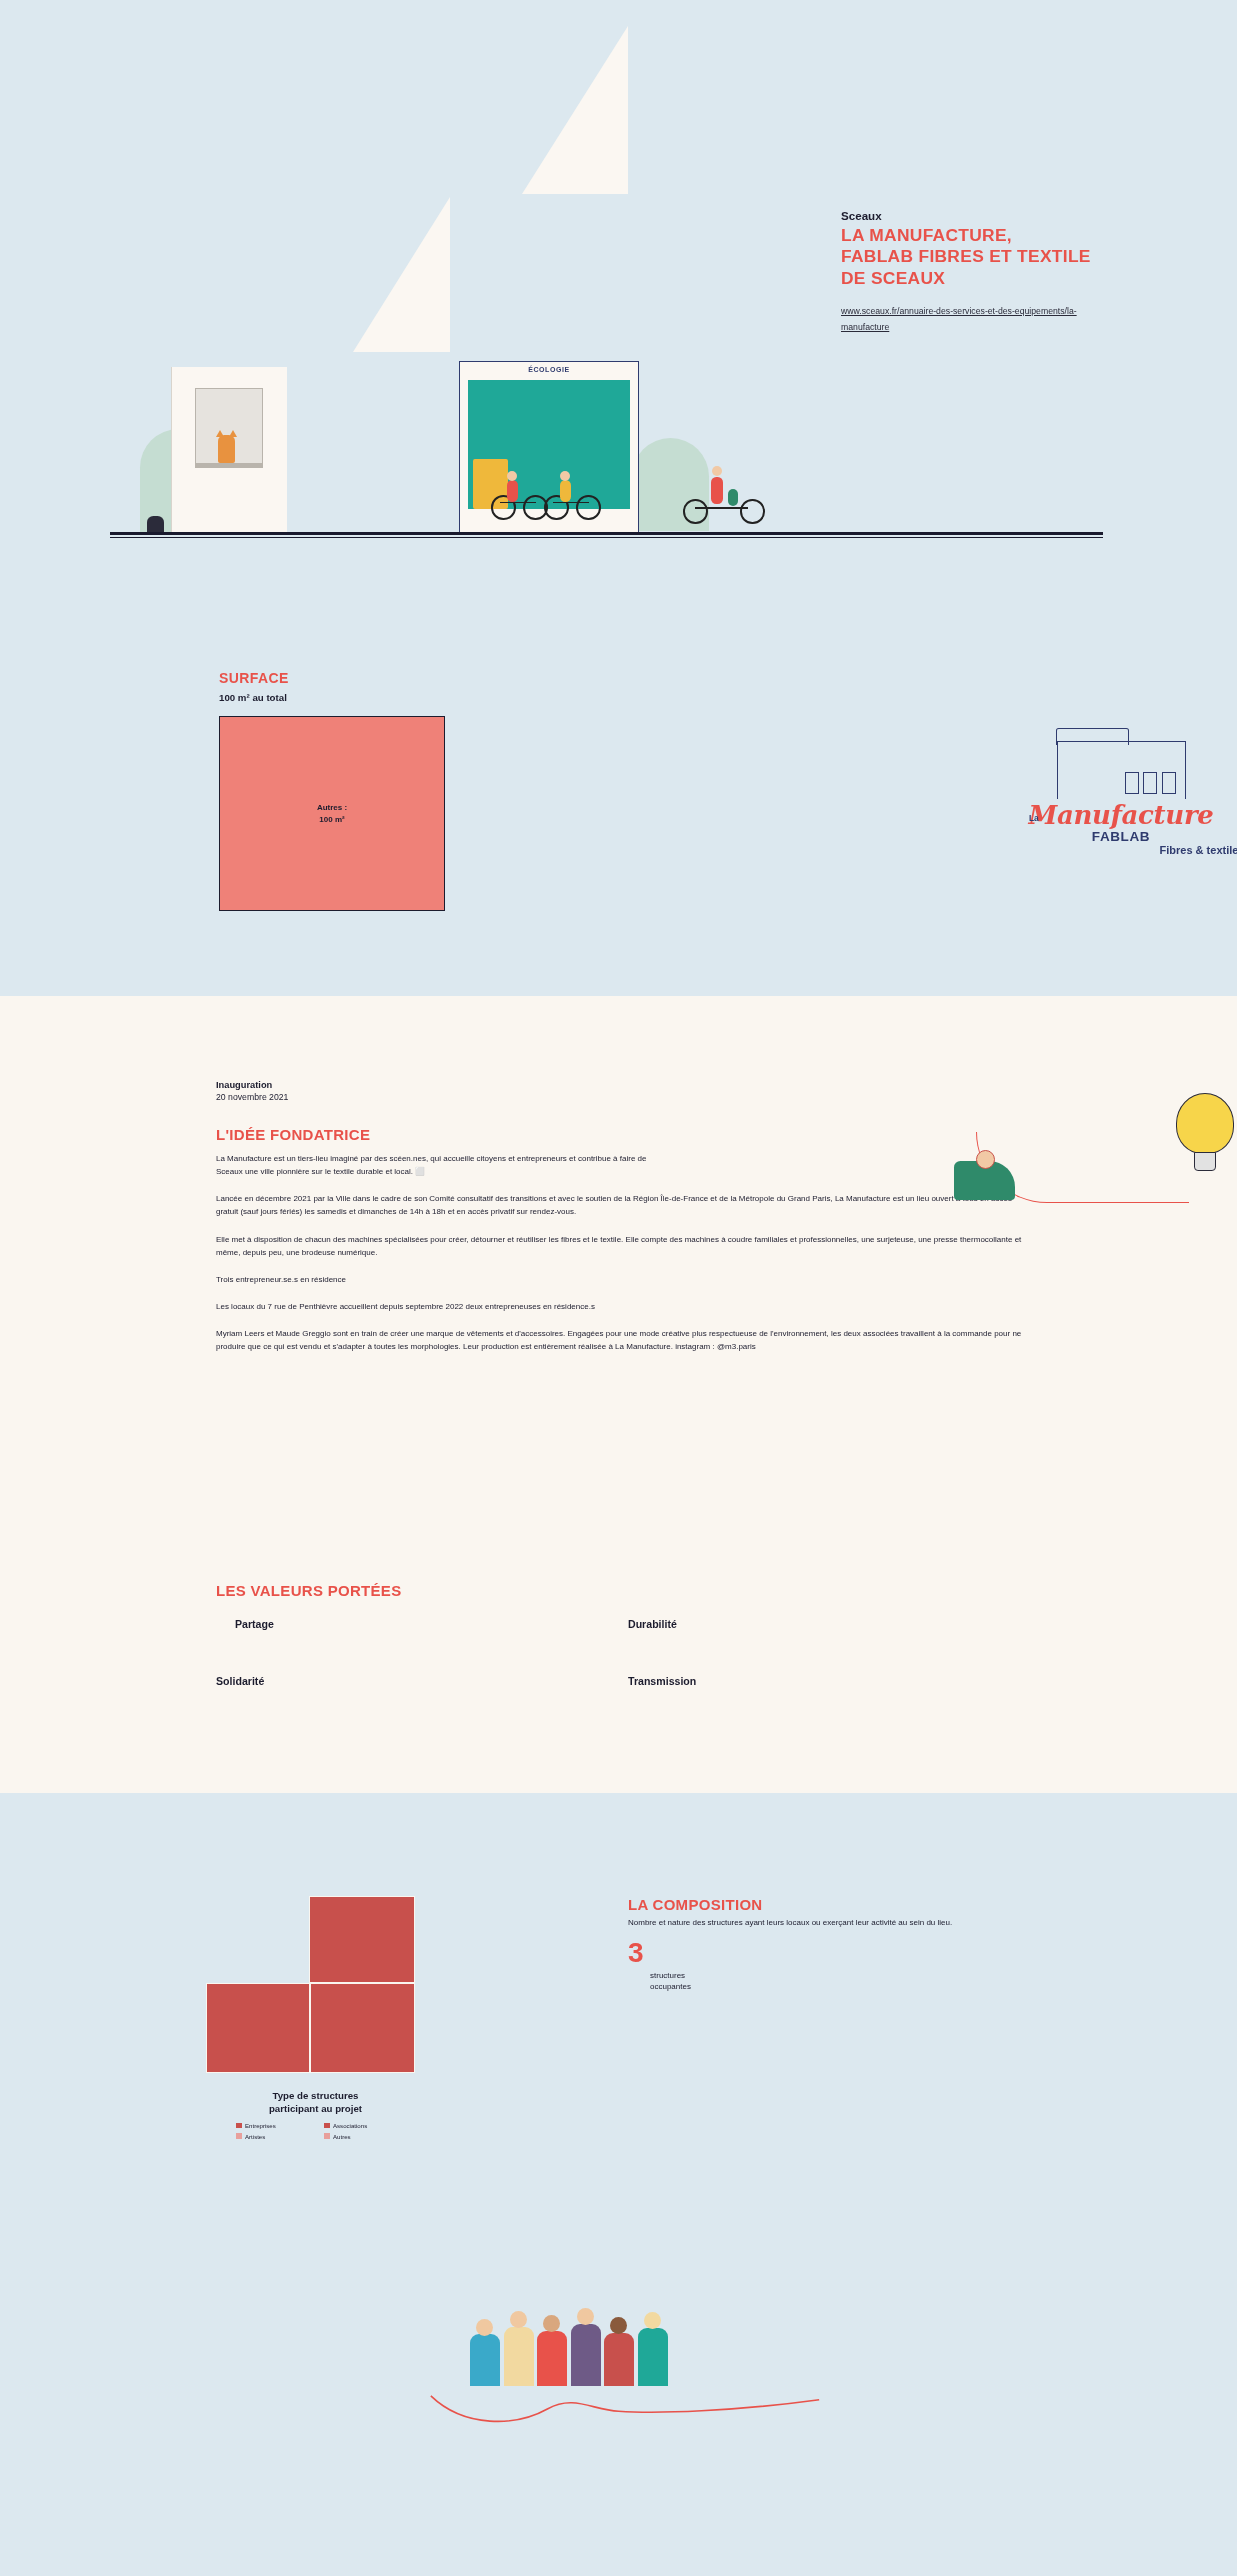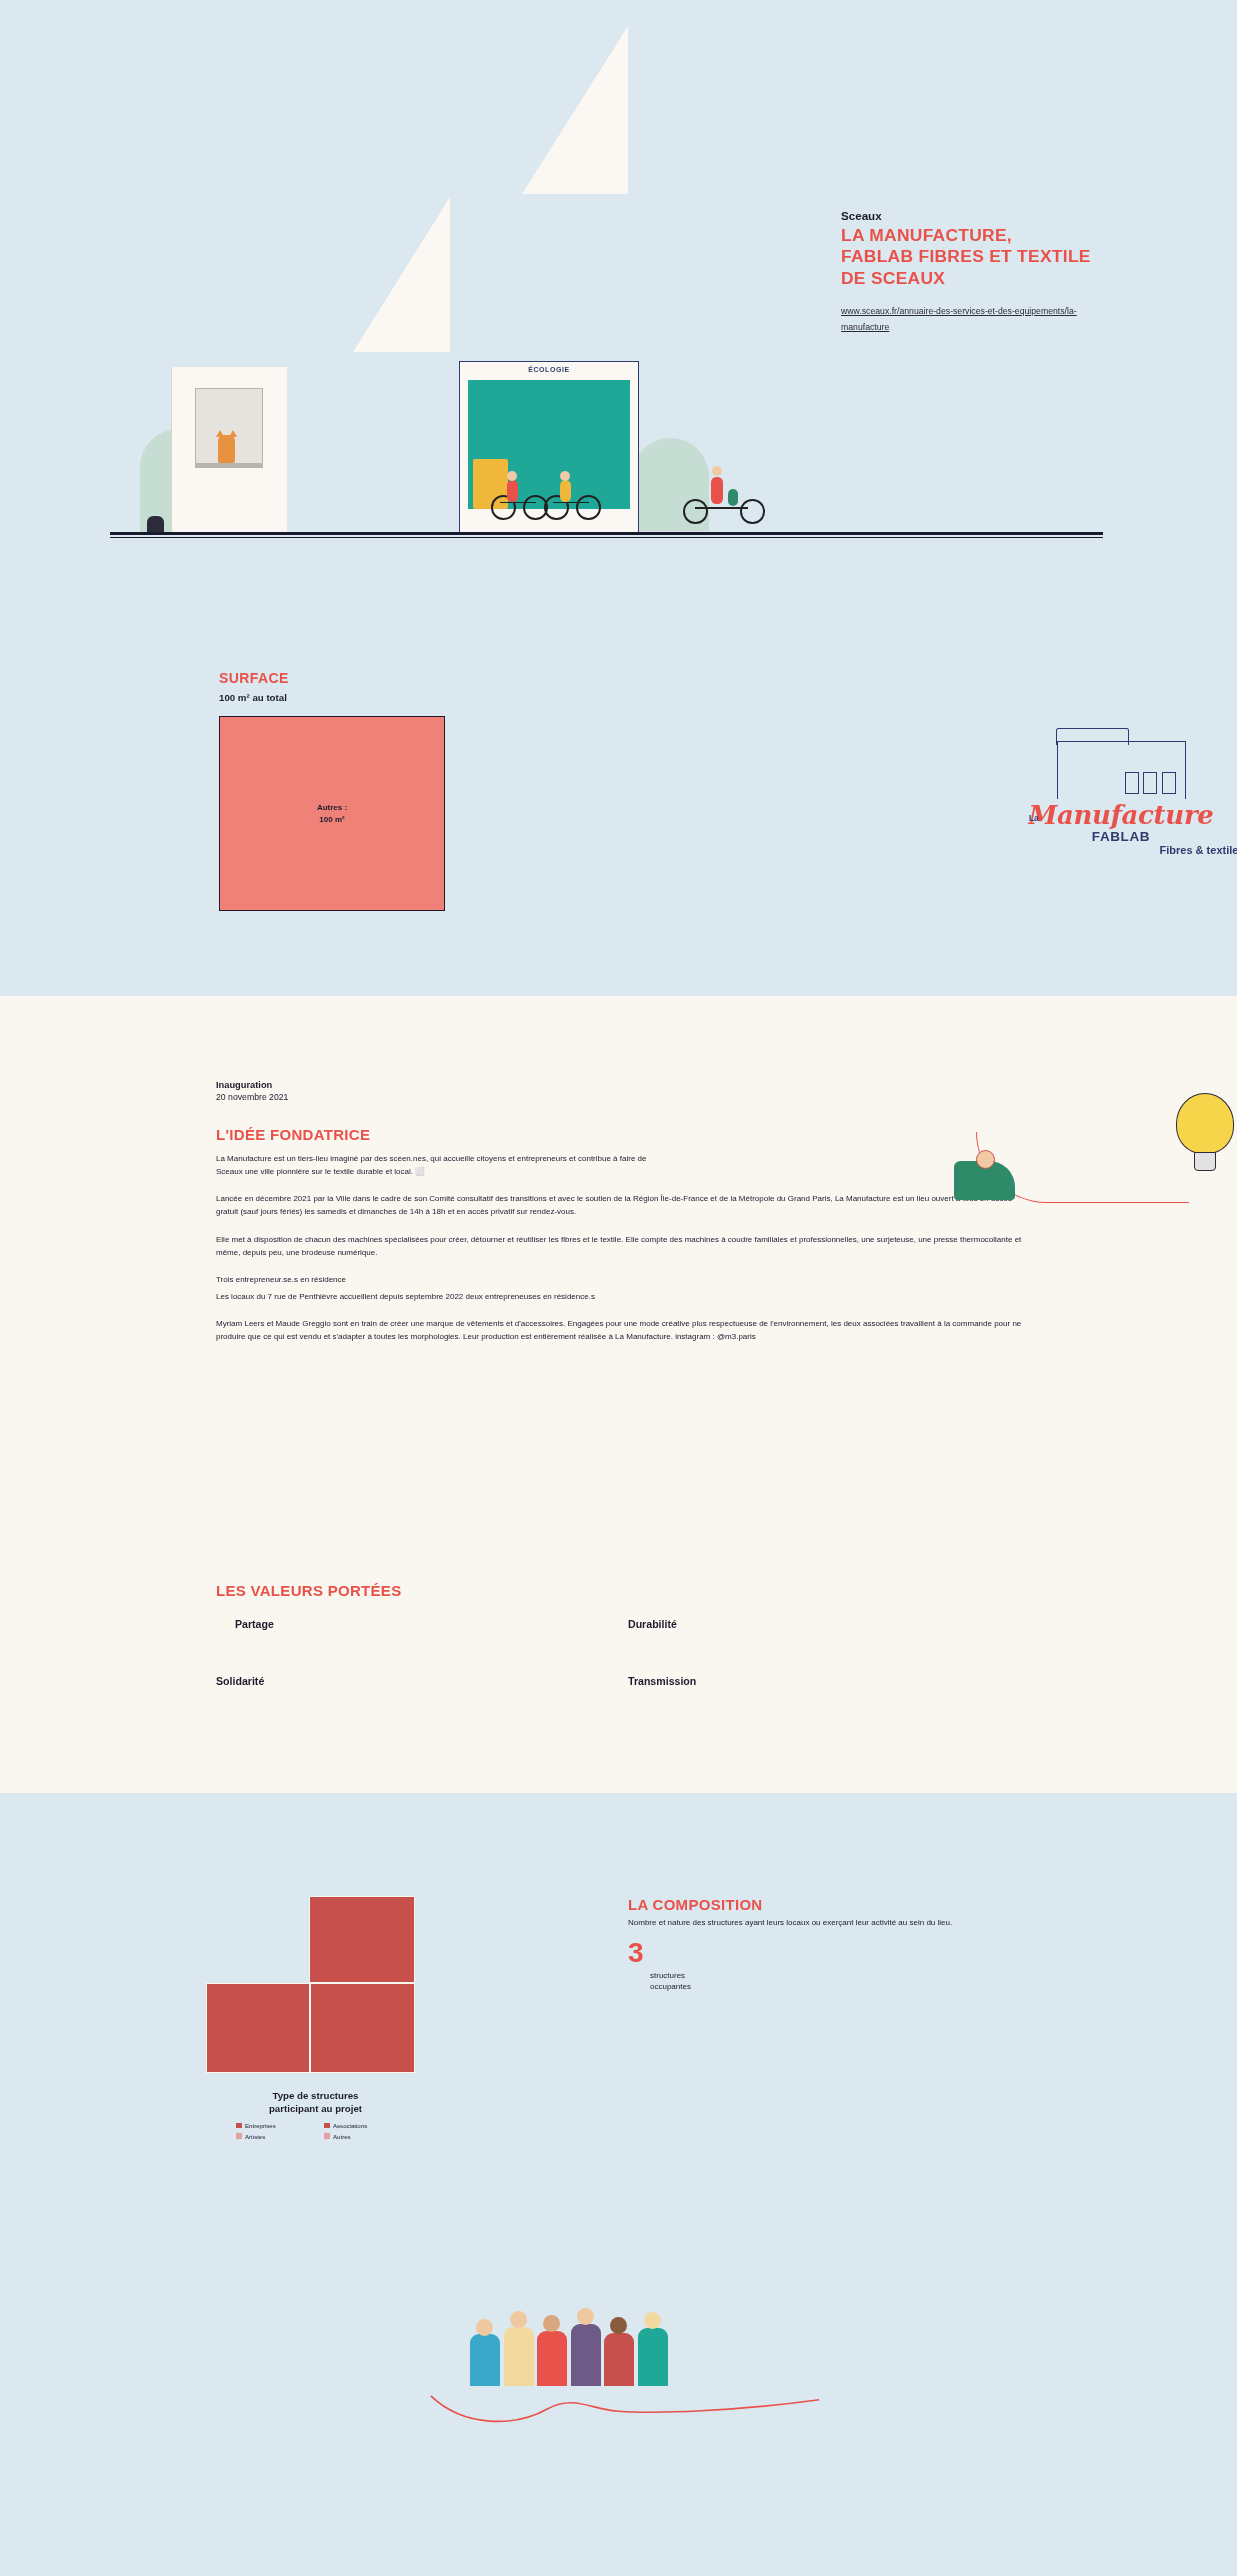--- a/index.html
+++ b/index.html
@@ -421,21 +421,21 @@
 
 <section class="sec-idee">
   <div class="idee-inner">
     <div class="inaug-label">Inauguration</div>
     <div class="inaug-date">20 novembre 2021</div>
     <div class="idee-title">L'IDÉE FONDATRICE</div>
     <div class="idee-p">La Manufacture est un tiers-lieu imaginé par des scéen.nes, qui accueille citoyens et entrepreneurs et contribue à faire de Sceaux une ville pionnière sur le textile durable et local. ⬜</div>
     <div class="idee-p wide gap">Lancée en décembre 2021 par la Ville dans le cadre de son Comité consultatif des transitions et avec le soutien de la Région Île-de-France et de la Métropole du Grand Paris, La Manufacture est un lieu ouvert à tous en accès gratuit (sauf jours fériés) les samedis et dimanches de 14h à 18h et en accès privatif sur rendez-vous.</div>
     <div class="idee-p wide" style="margin-top:15px;">Elle met à disposition de chacun des machines spécialisées pour créer, détourner et réutiliser les fibres et le textile. Elle compte des machines à coudre familiales et professionnelles, une surjeteuse, une presse thermocollante et même, depuis peu, une brodeuse numérique.</div>
     <div class="idee-p wide gap">Trois entrepreneur.se.s en résidence</div>
-    <div class="idee-p wide" style="margin-top:4px;">Les locaux du 7 rue de Penthièvre accueillent depuis septembre 2022 deux entrepreneuses en résidence.s</div>
+    <div class="idee-p wide" style="margin-top:14px;">Les locaux du 7 rue de Penthièvre accueillent depuis septembre 2022 deux entrepreneuses en résidence.s</div>
     <div class="idee-p wide gap">Myriam Leers et Maude Greggio sont en train de créer une marque de vêtements et d'accessoires. Engagées pour une mode créative plus respectueuse de l'environnement, les deux associées travaillent à la commande pour ne produire que ce qui est vendu et s'adapter à toutes les morphologies. Leur production est entièrement réalisée à La Manufacture. instagram : @m3.paris</div>
 
     <div class="bulb-wrap">
       <div class="wire"></div>
       <div class="person-sit"></div>
       <div class="person-head"></div>
       <div class="bulb-glass"></div>
       <div class="bulb-base"></div>
     </div>
   </div>

